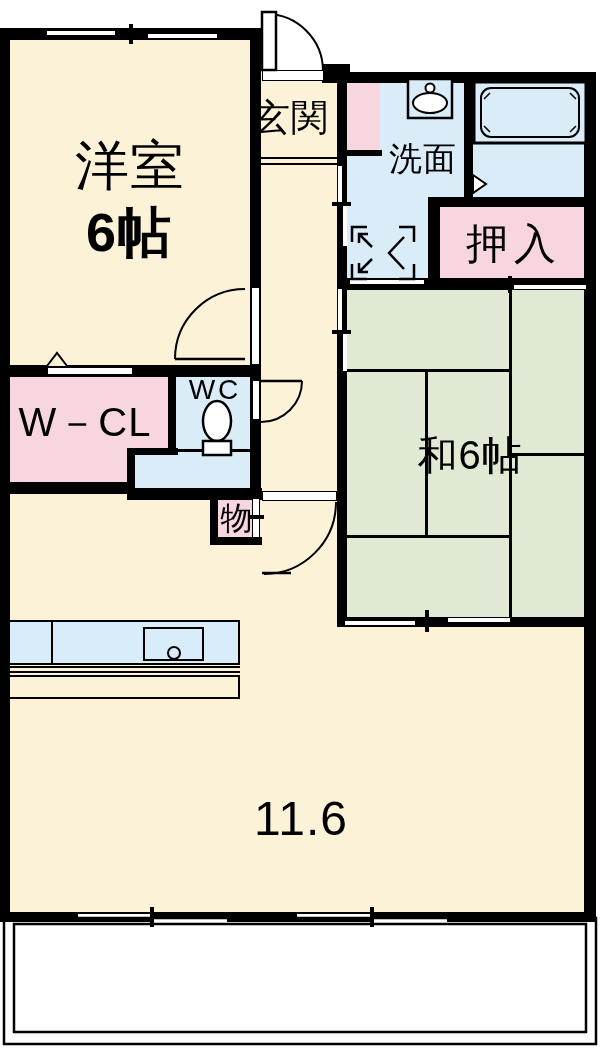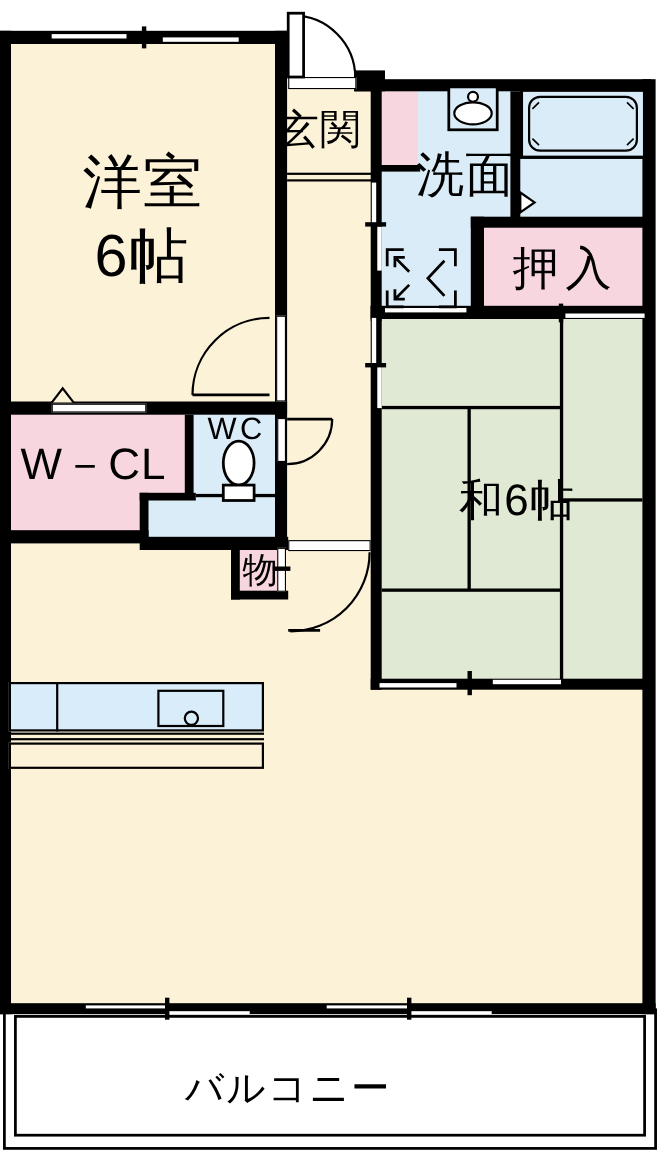--- a/index.html
+++ b/index.html
@@ -160,23 +160,23 @@
       <path d="M 372,259 L 359,272 M 359,263 L 359,272 L 368,272"></path>
       <path d="M 404,237 L 389,253 L 404,269"></path>
     </g>
     <g fill="none" stroke="#000" stroke-width="2.5">
       <rect x="4" y="918" width="592" height="126"></rect>
       <rect x="14" y="924" width="572" height="108"></rect>
     </g>
   </svg>
 
   <div class="lbl" style="left:130px;top:166px;font-size:54px;">洋室</div>
-  <div class="lbl" style="left:129px;top:233px;font-size:54px;">6帖</div>
+  <div class="lbl" style="left:129px;top:233px;font-size:54px;font-weight:bold;">6帖</div>
   <div class="lbl" style="left:291px;top:118px;font-size:37px;">玄関</div>
-  <div class="lbl" style="left:423px;top:159px;font-size:44px;">洗面</div>
+  <div class="lbl" style="left:423px;top:159px;font-size:33px;">洗面</div>
   <div class="lbl" style="left:514px;top:244px;font-size:42px;letter-spacing:6px;">押入</div>
   <div class="lbl" style="left:85px;top:422px;font-size:40px;">W－CL</div>
   <div class="lbl" style="left:215px;top:390px;font-size:28px;letter-spacing:3px;">WC</div>
   <div class="lbl" style="left:237px;top:519px;font-size:32px;">物</div>
   <div class="lbl" style="left:470px;top:455px;font-size:40px;">和6帖</div>
-  <div class="lbl" style="left:262px;top:989px;font-size:35px;letter-spacing:2px;">バルコニー</div>
+  <div class="lbl" style="left:301px;top:818px;font-size:48px;">11.6</div>
 
 </div>
 
 </body></html>

